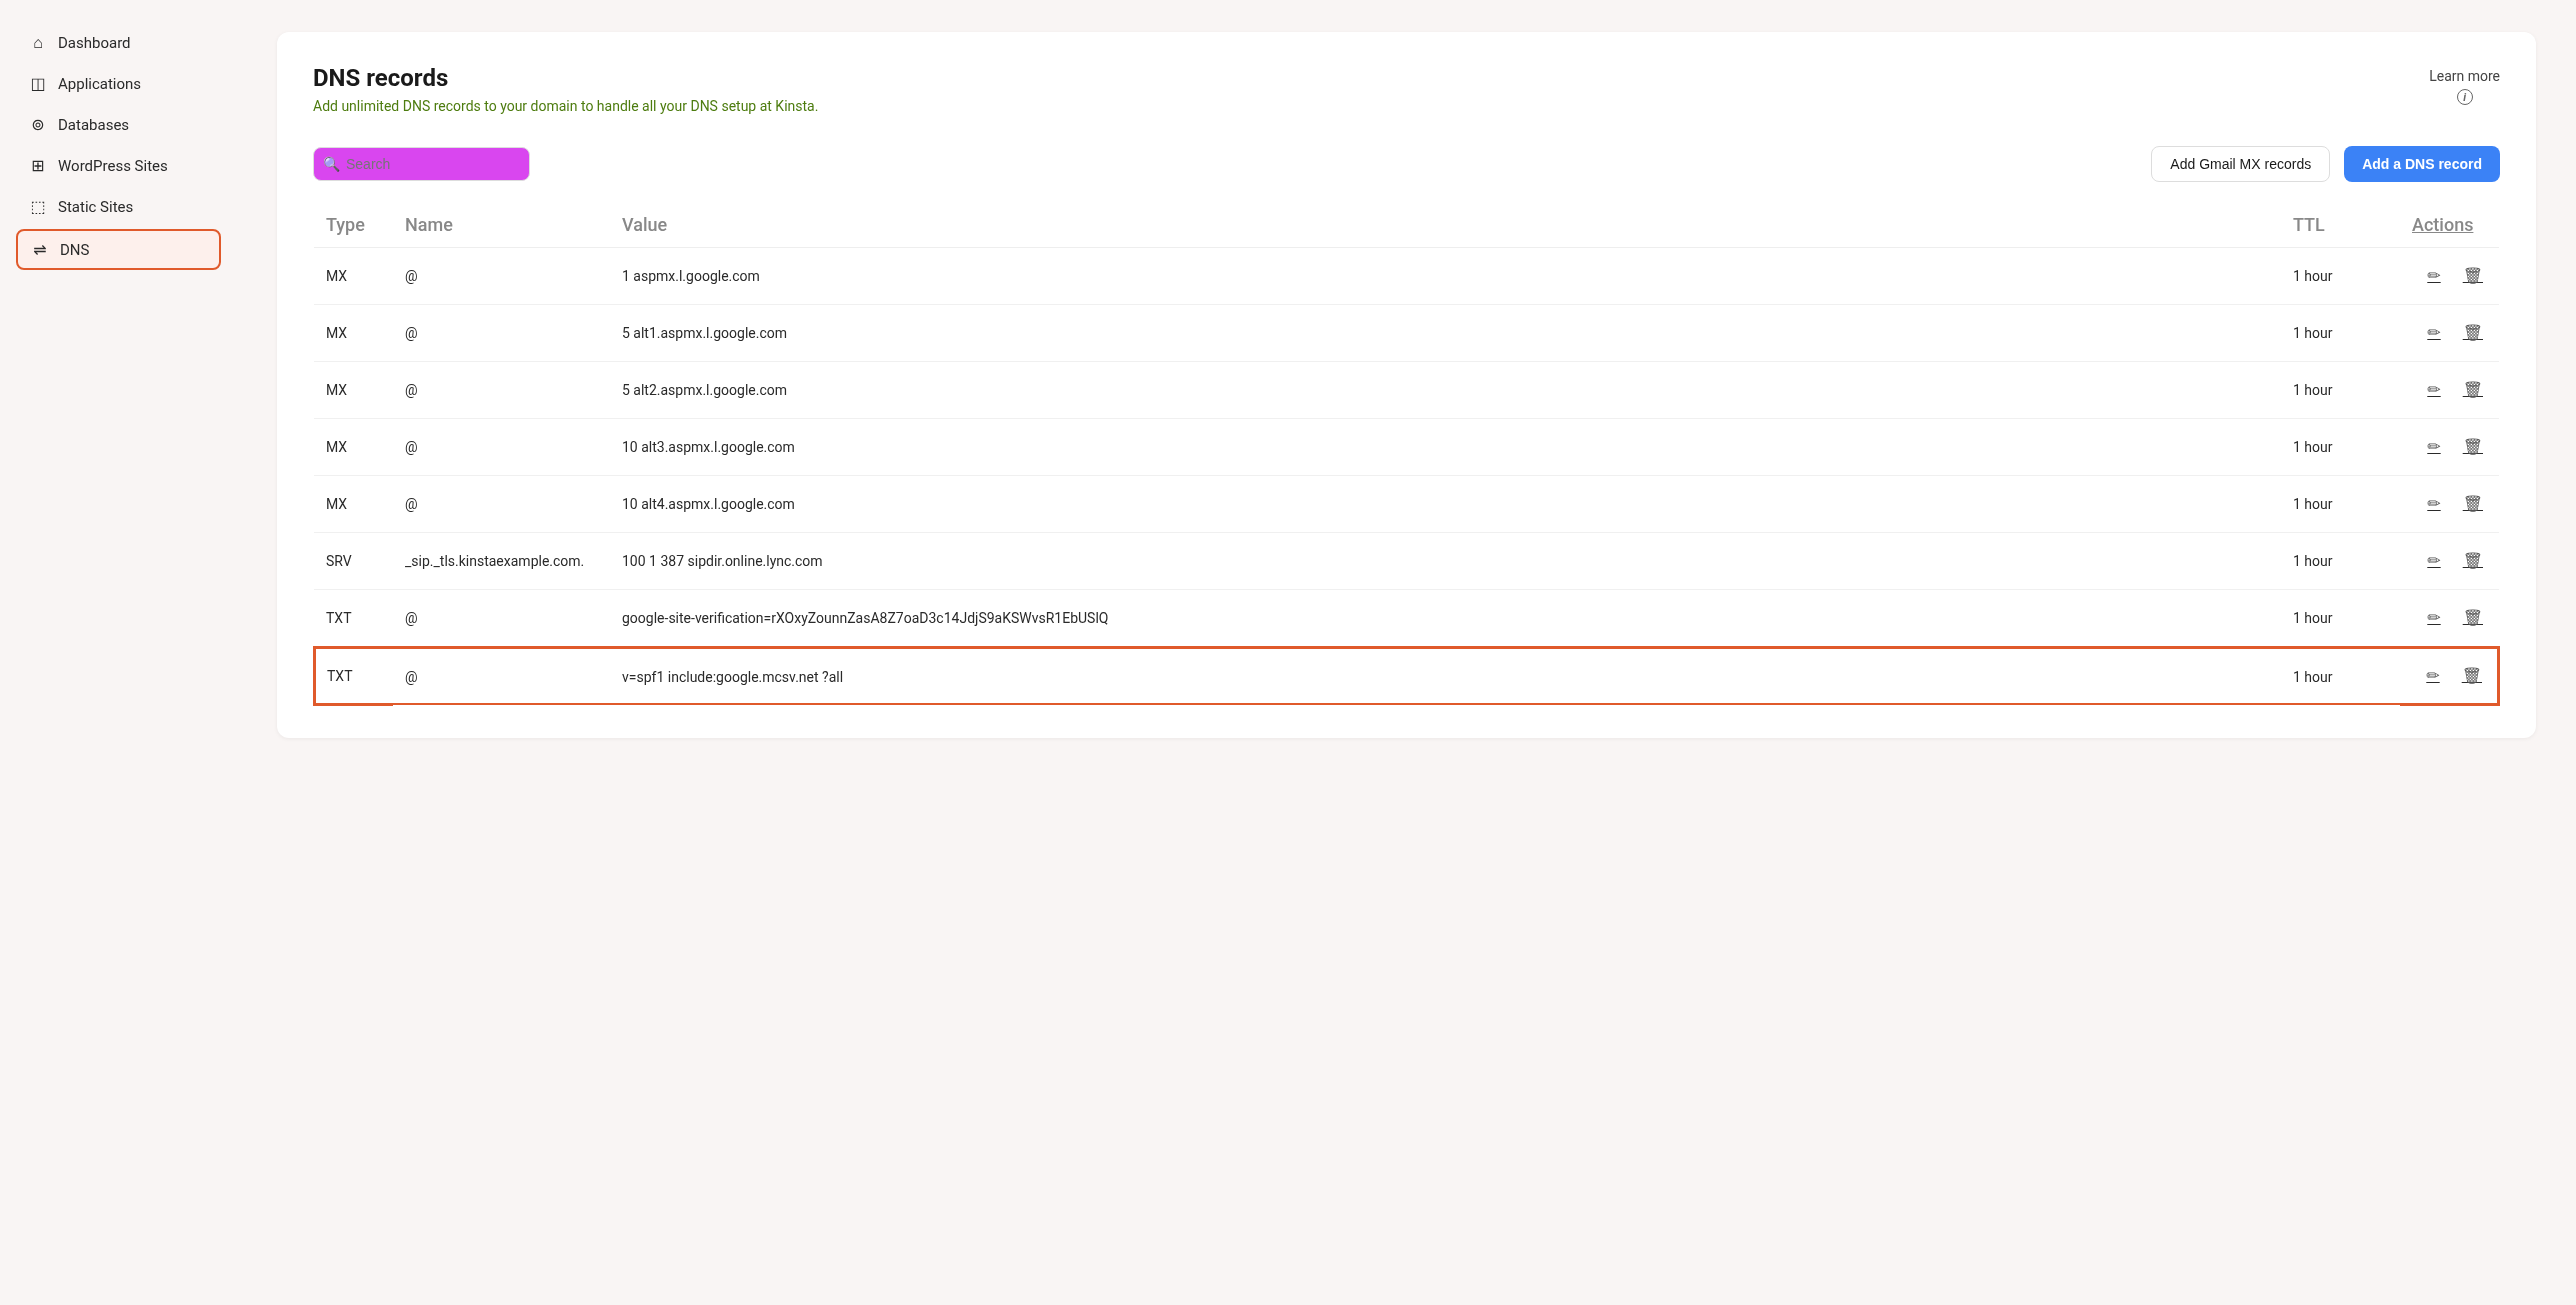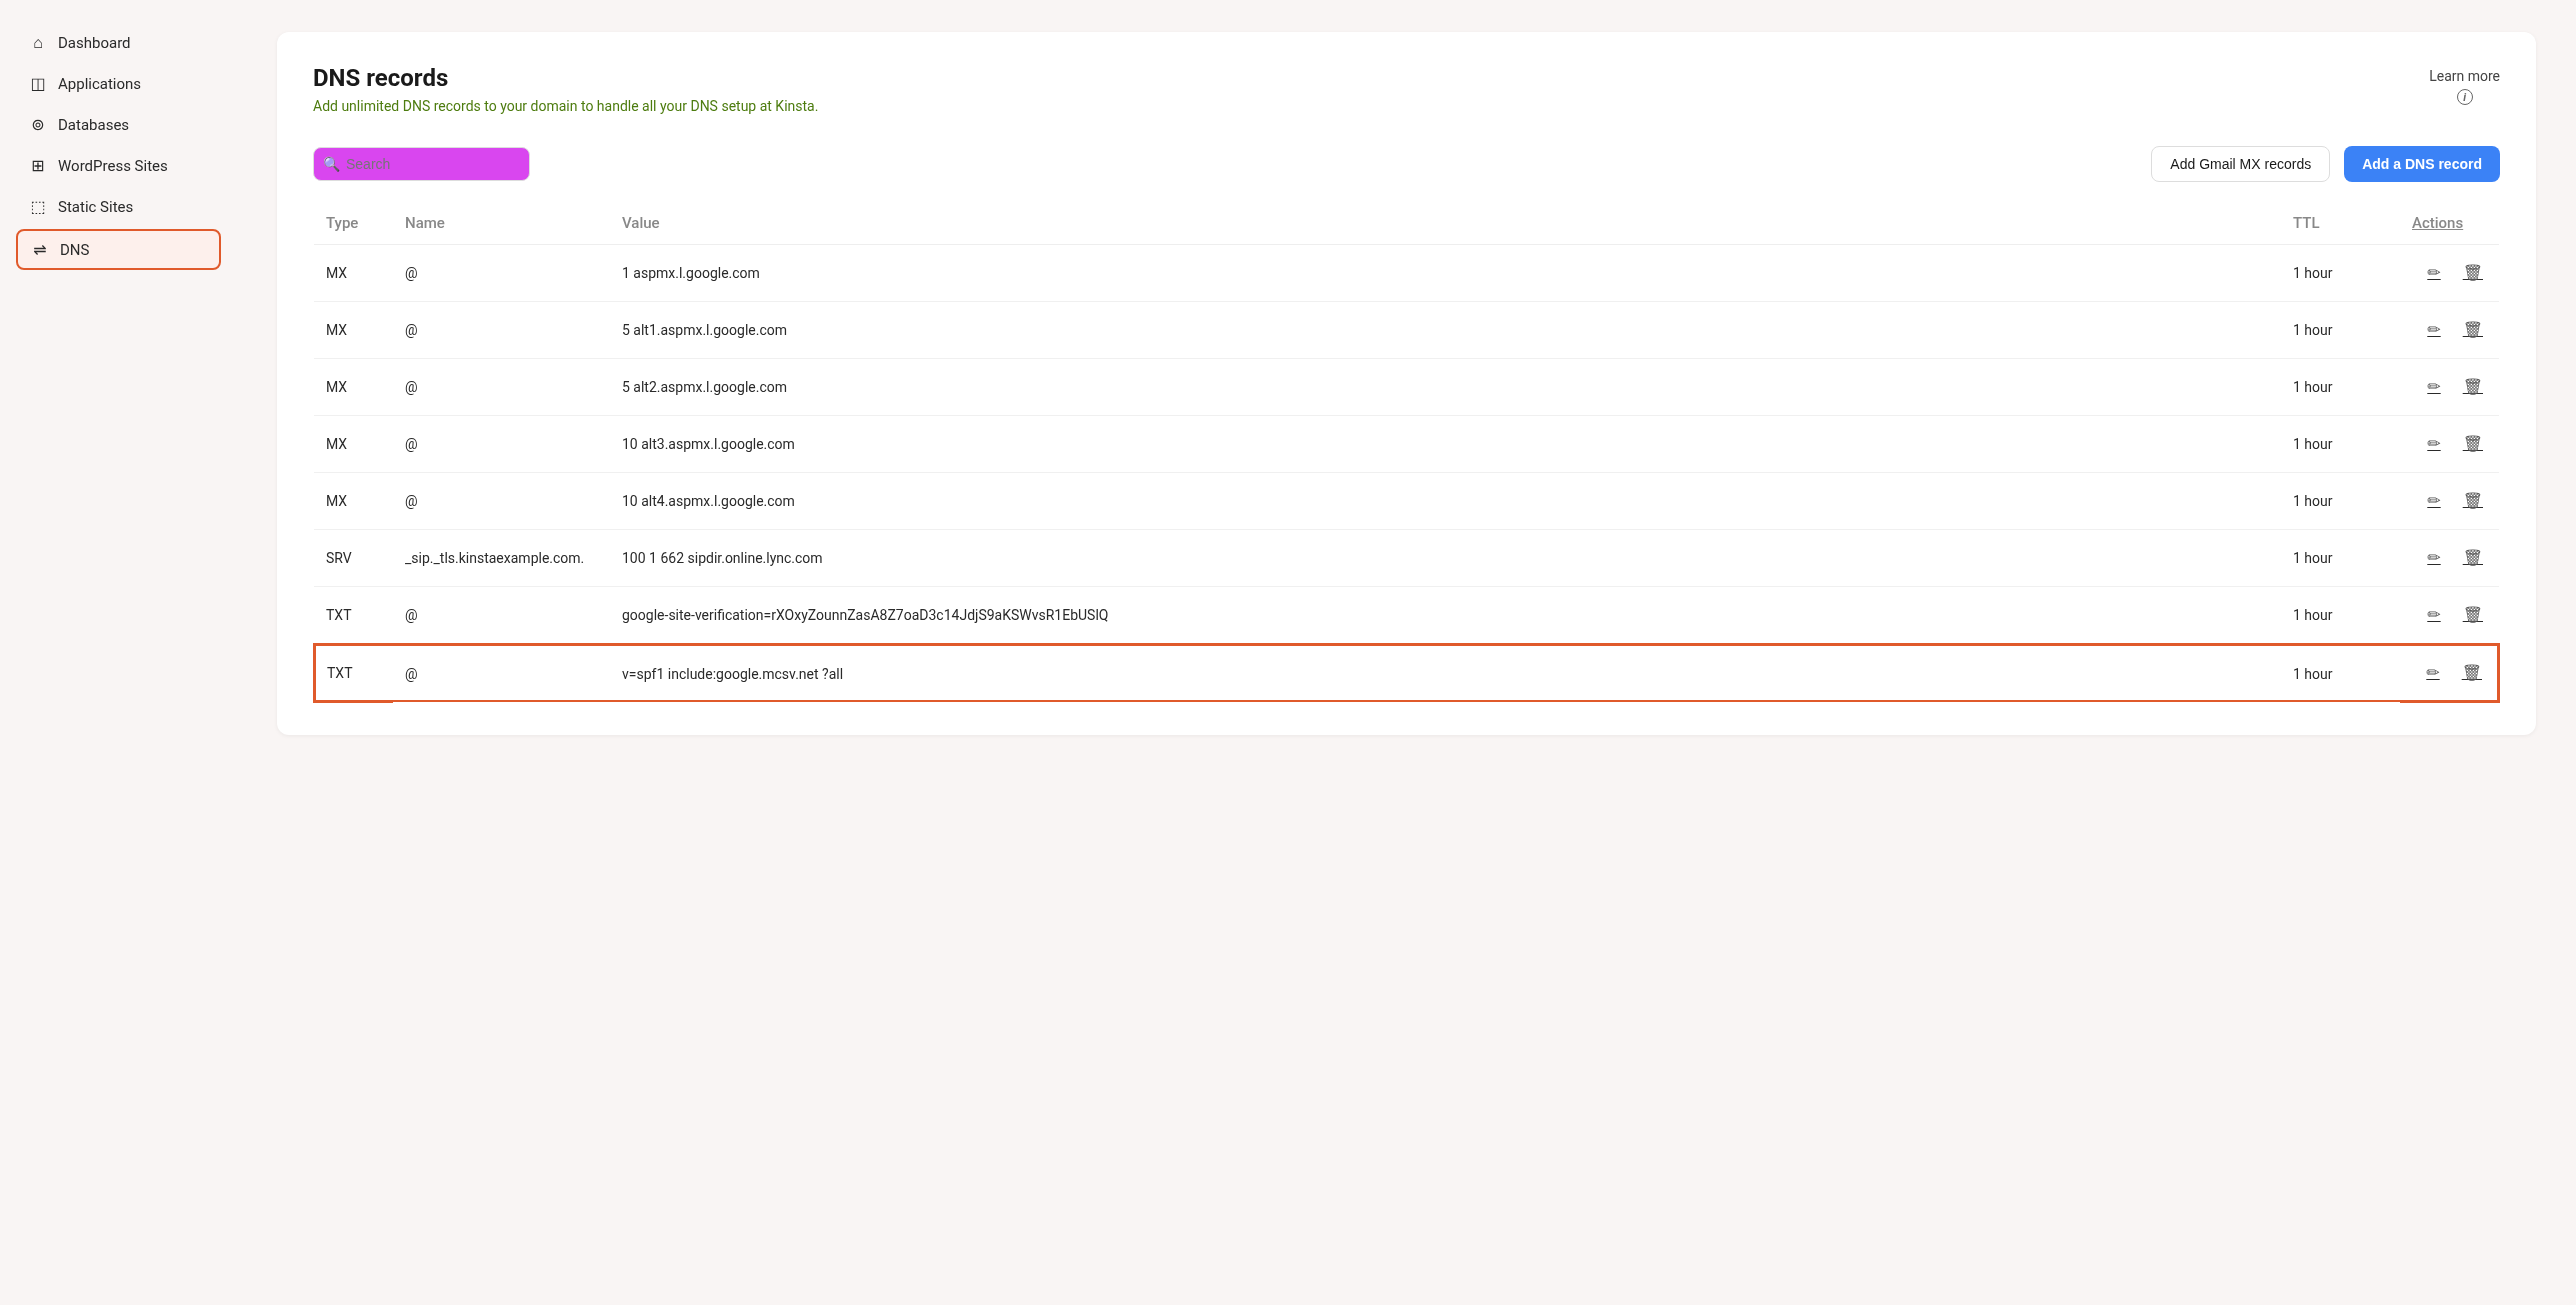--- a/index.html
+++ b/index.html
@@ -149,21 +149,21 @@
 
     
     .dns-table {
       width: 100%;
       border-collapse: collapse;
     }
     .dns-table th {
       text-align: left;
       font-weight: 500;
       color: #888;
-      font-size: 15px;
+      font-size: 18px;
       padding: 8px 12px 12px 12px;
       border-bottom: 1.5px solid #eee;
     }
     .dns-table td {
       padding: 16px 12px;
       border-bottom: 1px solid #f0f0f0;
       font-size: 14px;
       color: #2a2a2a;
       vertical-align: middle;
     }
@@ -343,21 +343,21 @@
             <td class="col-actions">
               <div class="action-icons">
                 <button class="action-btn">✏</button>
                 <button class="action-btn">🗑</button>
               </div>
             </td>
           </tr>
           <tr>
             <td>SRV</td>
             <td>_sip._tls.kinstaexample.com.</td>
-            <td>100 1 662 sipdir.online.lync.com</td>
+            <td>100 1 387 sipdir.online.lync.com</td>
             <td>1 hour</td>
             <td class="col-actions">
               <div class="action-icons">
                 <button class="action-btn">✏</button>
                 <button class="action-btn">🗑</button>
               </div>
             </td>
           </tr>
           <tr>
             <td>TXT</td>

